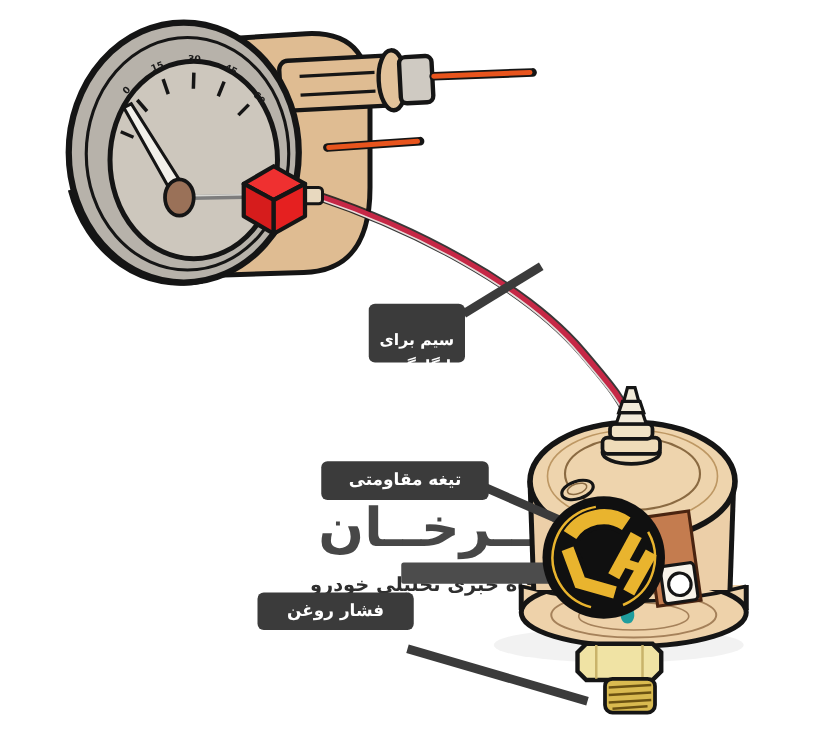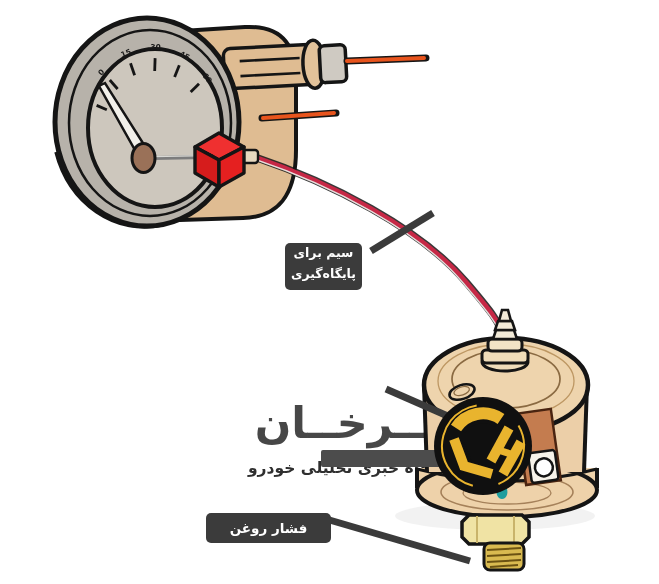--- a/index.html
+++ b/index.html
@@ -8,23 +8,23 @@
     font-family:"DejaVu Sans",sans-serif;
   }
   .stage svg{position:absolute;left:0;top:0;}
   #art{z-index:1;}
   #overlay{z-index:3;pointer-events:none;}
   .callout{
     position:absolute;z-index:2;background:var(--label-bg,#3b3b3b);color:#fff;
     border-radius:5px;direction:rtl;text-align:center;
     font-weight:bold;box-sizing:border-box;
   }
-  .callout.two-line{left:285px;top:243px;width:77px;height:47px;font-size:12.5px;line-height:1.65;padding-top:0;}
+  .callout.two-line{left:295px;top:243px;width:77px;height:47px;font-size:12.5px;line-height:1.65;padding-top:19px;}
   .callout.one-line-a{left:257px;top:369px;width:134px;height:31px;font-size:13.5px;line-height:31px;}
-  .callout.one-line-b{left:206px;top:513px;width:125px;height:30px;font-size:13.5px;line-height:30px;}
+  .callout.one-line-b{left:206px;top:474px;width:125px;height:30px;font-size:13.5px;line-height:30px;}
   .wm-title{
     position:absolute;right:204px;top:398px;font-size:43px;font-weight:bold;
     color:#3e3e3e;opacity:.95;white-space:nowrap;letter-spacing:-1px;
   }
   .wm-sub{
     position:absolute;right:213px;top:459px;font-size:15.5px;font-weight:bold;
     color:#242424;opacity:.95;white-space:nowrap;
   }
 </style>
 </head>
@@ -155,20 +155,21 @@
       <line x1="371" y1="251" x2="433" y2="213"></line>
       <line x1="386" y1="389" x2="450" y2="417"></line>
       <line x1="326" y1="519" x2="470" y2="561"></line>
     </g>
   </svg>
 
   <div class="callout two-line">
     <div>سیم برای</div>
     <div>پایگاه‌گیری</div>
   </div>
+  <div class="callout one-line-a">تیغه مقاومتی</div>
   <div class="callout one-line-b">فشار روغن</div>
 
   <div class="wm-title">چــرخــان</div>
   <div class="wm-sub">پایگاه خبری تحلیلی خودرو</div>
 
   <svg id="overlay" width="659" height="584" viewBox="0 0 659 584">
     <rect x="321" y="450" width="148" height="17" rx="2" fill="#4c4c4c"></rect>
     <g transform="translate(483,446)">
       <circle r="49" fill="#101010"></circle>
       <circle r="41" fill="none" stroke="#e9b42e" stroke-width="2" stroke-dasharray="70 26 112 50" transform="rotate(-30)"></circle>

